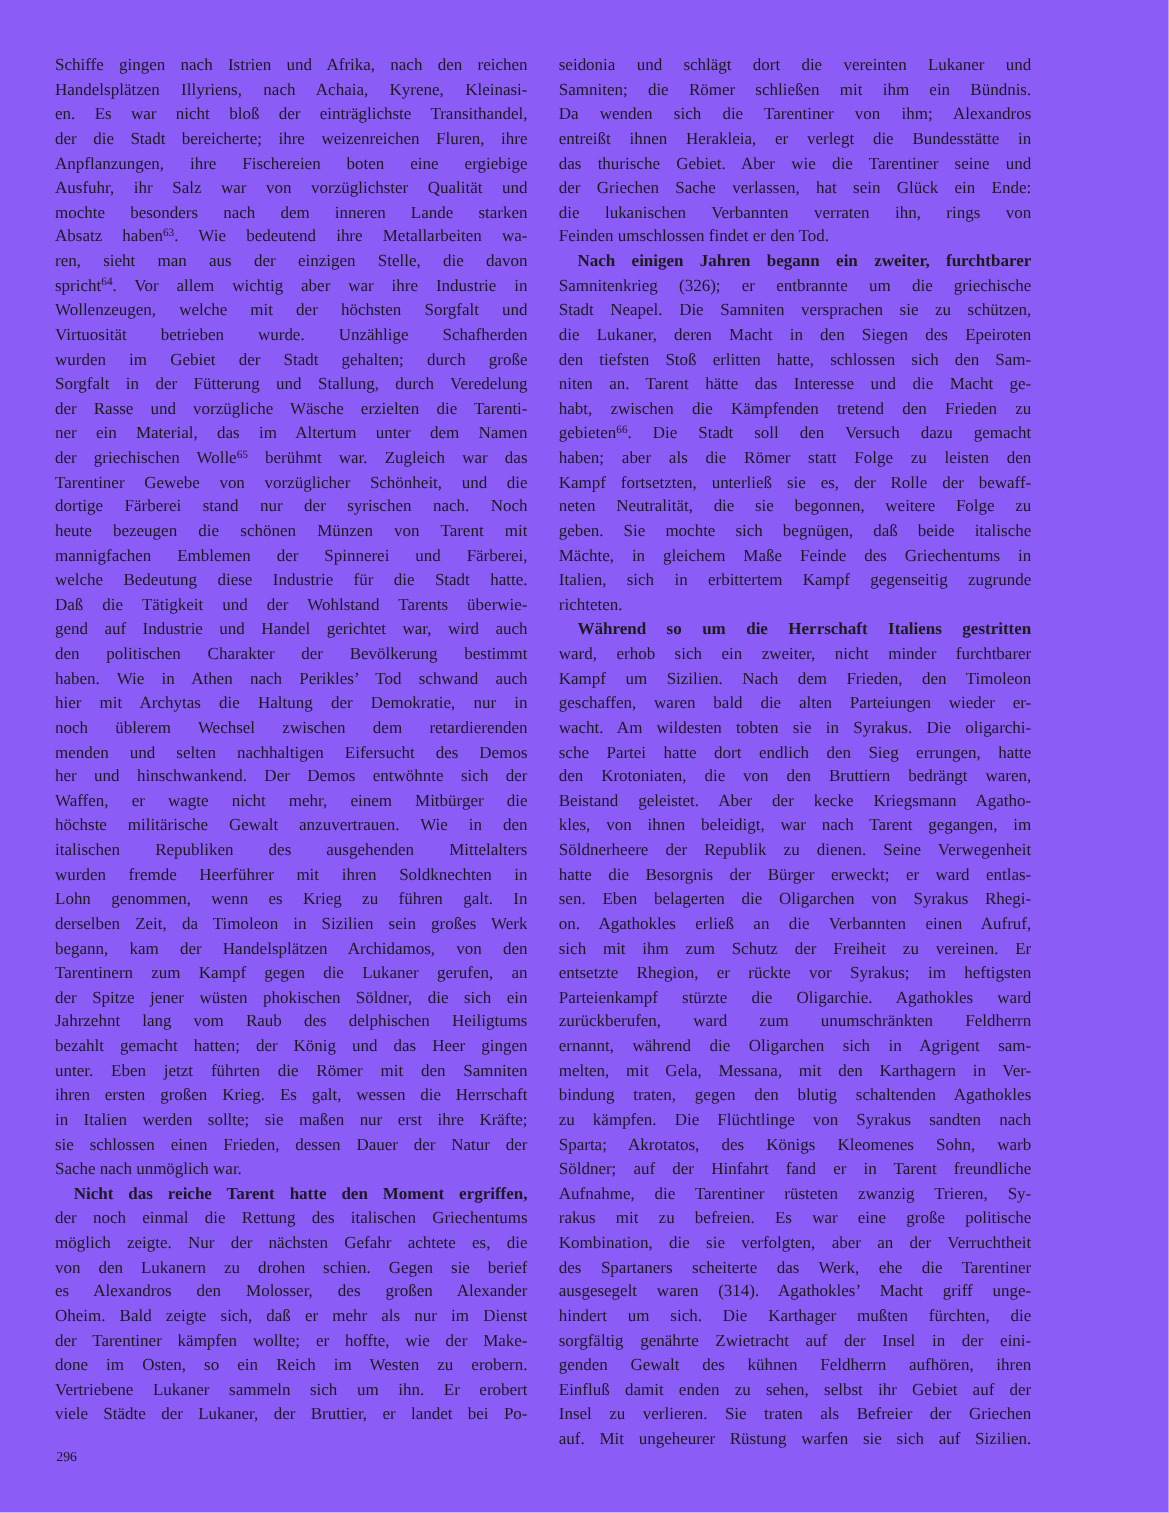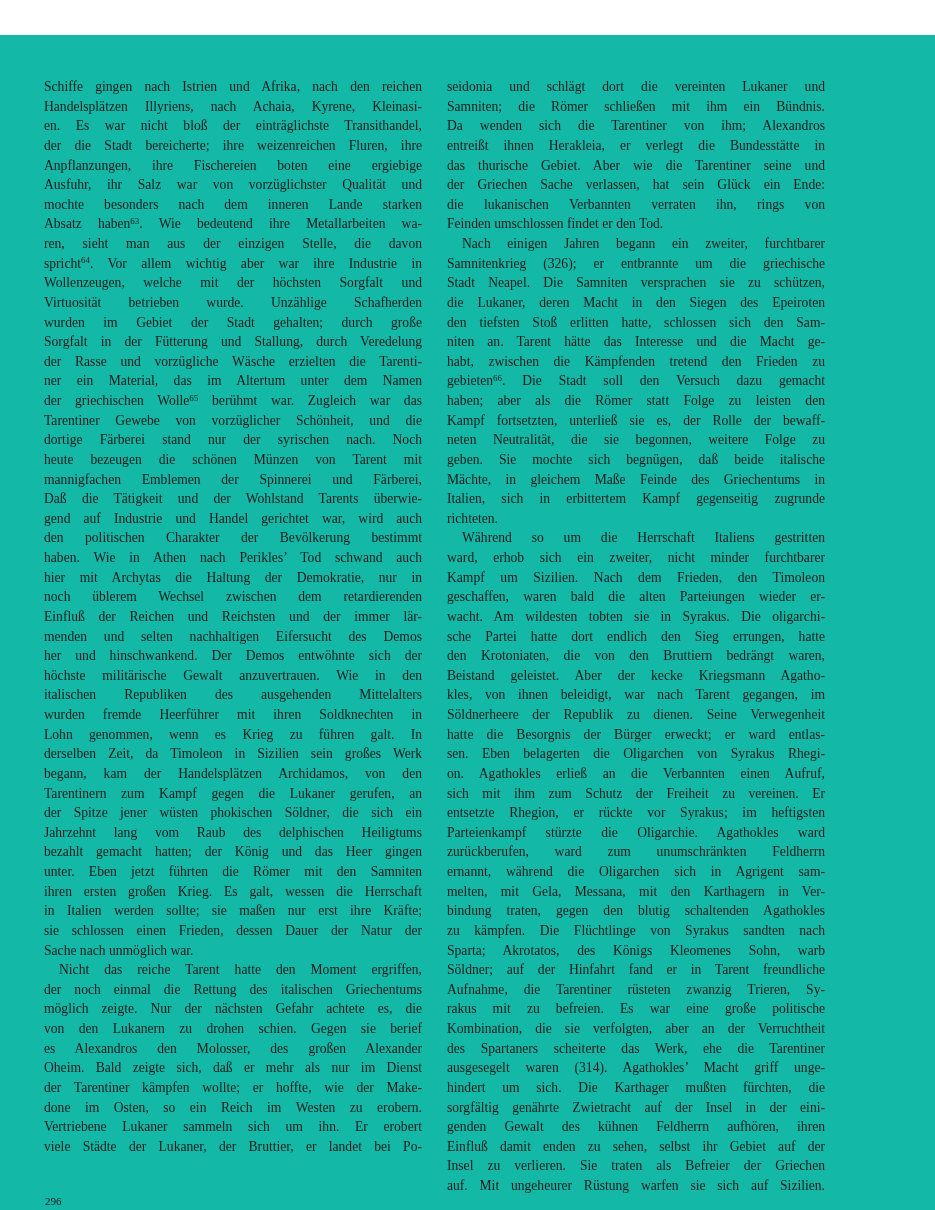--- a/index.html
+++ b/index.html
@@ -12,22 +12,21 @@
     width: 935px;
     height: 1210px;
     position: relative;
     font-family: "Liberation Serif", "DejaVu Serif", serif;
     color: #1b1b1b;
     -webkit-font-smoothing: antialiased;
   }
   .page {
     position: absolute;
     inset: 0;
-    background: #14b8a6;
-    margin-top: 35px;
+    background: #8b5cf6;
   }
   .col {
     position: absolute;
     top: 42px;
     width: 378px;
     font-size: 13.6px;
     line-height: 19.64px;
   }
   .col-left  { left: 44px; }
   .col-right { left: 447px; }
@@ -37,20 +36,21 @@
     text-align: justify;
     text-align-last: justify;
     text-justify: inter-word;
     white-space: normal;
   }
   .line.para-end {
     text-align-last: left;
   }
   .line.indent {
     text-indent: 15px;
+    font-weight: bold;
   }
   .line sup {
     font-size: 9px;
     line-height: 0;
     position: relative;
     top: -4.5px;
     vertical-align: baseline;
   }
   .page-number {
     position: absolute;
@@ -80,29 +80,30 @@
       <div class="line">Virtuosität betrieben wurde. Unzählige Schafherden</div>
       <div class="line">wurden im Gebiet der Stadt gehalten; durch große</div>
       <div class="line">Sorgfalt in der Fütterung und Stallung, durch Veredelung</div>
       <div class="line">der Rasse und vorzügliche Wäsche erzielten die Tarenti-</div>
       <div class="line">ner ein Material, das im Altertum unter dem Namen</div>
       <div class="line">der griechischen Wolle<sup>65</sup> berühmt war. Zugleich war das</div>
       <div class="line">Tarentiner Gewebe von vorzüglicher Schönheit, und die</div>
       <div class="line">dortige Färberei stand nur der syrischen nach. Noch</div>
       <div class="line">heute bezeugen die schönen Münzen von Tarent mit</div>
       <div class="line">mannigfachen Emblemen der Spinnerei und Färberei,</div>
+      <div class="line">welche Bedeutung diese Industrie für die Stadt hatte.</div>
       <div class="line">Daß die Tätigkeit und der Wohlstand Tarents überwie-</div>
       <div class="line">gend auf Industrie und Handel gerichtet war, wird auch</div>
       <div class="line">den politischen Charakter der Bevölkerung bestimmt</div>
       <div class="line">haben. Wie in Athen nach Perikles’ Tod schwand auch</div>
       <div class="line">hier mit Archytas die Haltung der Demokratie, nur in</div>
       <div class="line">noch üblerem Wechsel zwischen dem retardierenden</div>
-      <div class="line">Einfluß der Reichen und Reichsten und der immer lär-</div>
       <div class="line">menden und selten nachhaltigen Eifersucht des Demos</div>
       <div class="line">her und hinschwankend. Der Demos entwöhnte sich der</div>
+      <div class="line">Waffen, er wagte nicht mehr, einem Mitbürger die</div>
       <div class="line">höchste militärische Gewalt anzuvertrauen. Wie in den</div>
       <div class="line">italischen Republiken des ausgehenden Mittelalters</div>
       <div class="line">wurden fremde Heerführer mit ihren Soldknechten in</div>
       <div class="line">Lohn genommen, wenn es Krieg zu führen galt. In</div>
       <div class="line">derselben Zeit, da Timoleon in Sizilien sein großes Werk</div>
       <div class="line">begann, kam der Handelsplätzen Archidamos, von den</div>
       <div class="line">Tarentinern zum Kampf gegen die Lukaner gerufen, an</div>
       <div class="line">der Spitze jener wüsten phokischen Söldner, die sich ein</div>
       <div class="line">Jahrzehnt lang vom Raub des delphischen Heiligtums</div>
       <div class="line">bezahlt gemacht hatten; der König und das Heer gingen</div>

